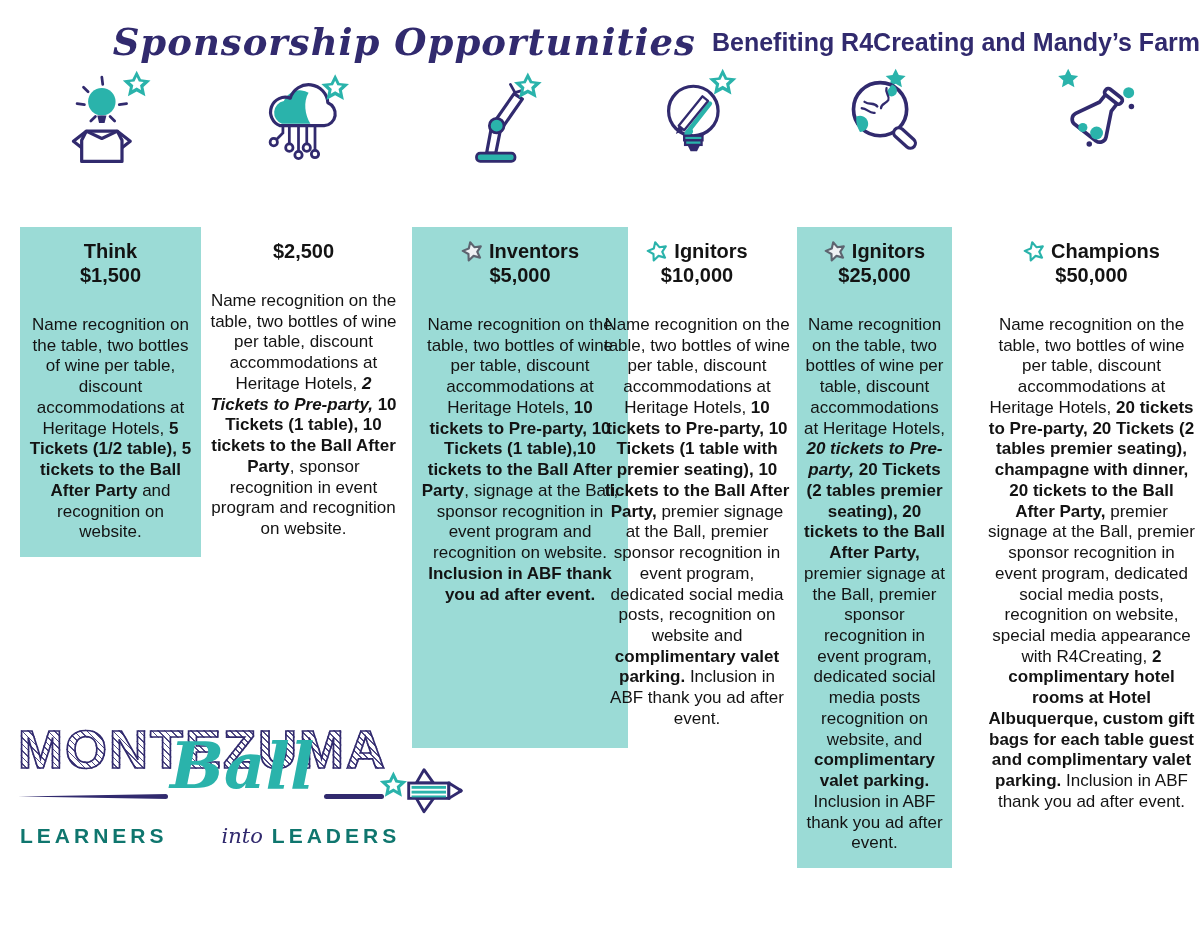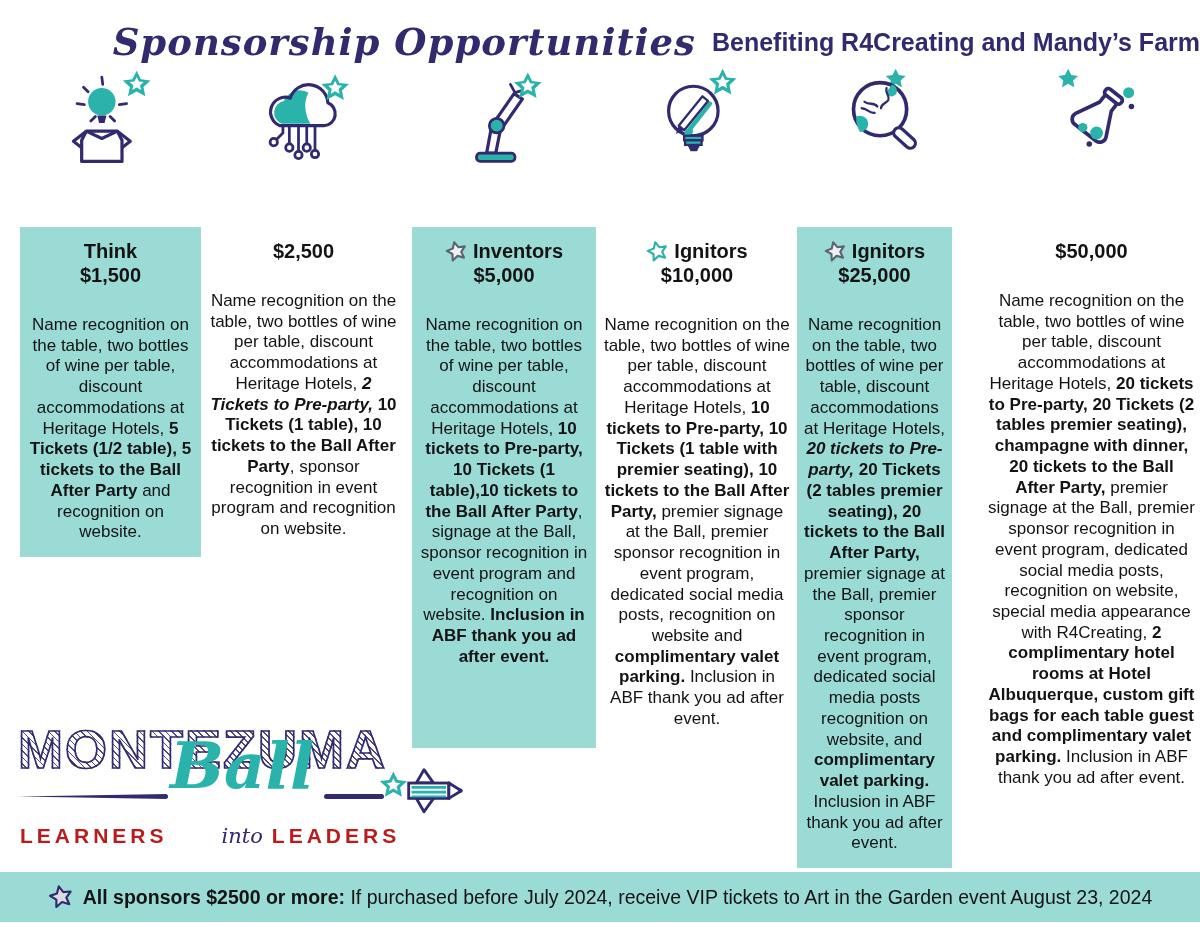--- a/index.html
+++ b/index.html
@@ -23,21 +23,21 @@
   .icon-cell { position:absolute; top:56px; height:114px; display:flex; align-items:flex-end; justify-content:center; }
   .ic0{left:20px;width:181px;}  .ic1{left:206px;width:195px;}
   .ic2{left:412px;width:184px;} .ic3{left:600px;width:194px;}
   .ic4{left:797px;width:189px;} .ic5{left:986px;width:211px;}
 
   
   .tier { position:absolute; top:187px; text-align:center; color:#131313;margin-top:40px; }
   .tier.teal { background:#9bdbd6; }
   .t0{left:20px;width:181px;min-height:318px;padding:12px 7px 14px;}
   .t1{left:206px;width:195px;padding:12px 2px;}
-  .t2{left:412px;width:184px;min-height:521px;padding:12px 7px 14px;}
+  .t2{left:412px;width:216px;min-height:521px;padding:12px 7px 14px;}
   .t3{left:600px;width:194px;padding:12px 2px;}
   .t4{left:797px;width:155px;min-height:624px;padding:12px 7px 14px;}
   .t5{left:986px;width:211px;padding:12px 2px;}
   .tier-head { font-size:20px; font-weight:bold; line-height:1.2; margin-bottom:28px; }
   .tier-head .name-row { display:flex; align-items:center; justify-content:center; gap:5px; }
   .tier-star { width:23px; height:23px; transform:rotate(-14deg); flex:0 0 auto; }
   .tier-body { font-size:17px; line-height:1.22; }
   .seg-i { }
   .seg-b { font-weight:bold; }
   .seg-bi { font-weight:bold; font-style:italic; }
@@ -54,21 +54,21 @@
   .logo-line { position:absolute; height:5px; background:#312a6e; border-radius:3px; top:96px; }
   .line-left { left:0; width:150px; clip-path:polygon(0 50%,100% 0,100% 100%); }
   .line-right { left:306px; width:60px; }
   .logo-ball {
     position:absolute; left:152px; top:36px;
     font-family:"DejaVu Serif", serif; font-style:italic; font-weight:bold;
     font-size:64px; color:#2ab3ab; line-height:1;
   }
   .logo-rocket { position:absolute; left:362px; top:64px; }
   .logo-tagline { position:absolute; left:2px; top:126px; display:flex; align-items:baseline; gap:9px; }
-  .tag-caps { font-size:21px; font-weight:bold; letter-spacing:4px; color:#b91c1c; }
+  .tag-caps { font-size:21px; font-weight:bold; letter-spacing:4px; color:#0f766e; }
   .tag-into { font-family:"DejaVu Serif", serif; font-style:italic; font-size:21px; color:#312a6e;margin-left:45px; }
 
   
   .banner {
     position:absolute; left:0; top:872px; width:1200px; height:50px;
     background:#9bdbd6; display:flex; align-items:center; justify-content:center; gap:9px;
     font-size:19.5px; color:#131313;
   }
   .banner b { font-weight:bold; }
   .banner-star { width:26px; height:26px; transform:rotate(-12deg); }
@@ -235,20 +235,26 @@
         </svg>
         <span>Ignitors</span>
       </div>
       <div>$25,000</div>
     </div>
     <div class="tier-body"><span class="seg-i">Name recognition on the table, two bottles of wine per table, discount accommodations at Heritage Hotels, </span><span class="seg-bi">20 tickets to Pre-party, </span><span class="seg-b">20 Tickets (2 tables premier seating), 20 tickets to the Ball After Party, </span><span class="seg-r">premier signage at the Ball,  premier sponsor recognition in event program, dedicated social media posts recognition on website, and </span><span class="seg-b">complimentary valet parking. </span><span class="seg-r">Inclusion in ABF thank you ad after event.</span></div>
   </div>
 
   <div class="tier t5">
     <div class="tier-head">
+      <div class="name-row">
+        <svg class="tier-star" viewBox="0 0 24 24">
+          <path d="M12 2l3 6.1 6.7.8-5 4.6 1.4 6.6-6.1-3.4-6.1 3.4 1.4-6.6-5-4.6 6.7-.8z" stroke-width="2.2" stroke-linejoin="round" fill="#ffffff" stroke="#2ab3ab"></path>
+        </svg>
+        <span>Champions</span>
+      </div>
       <div>$50,000</div>
     </div>
     <div class="tier-body"><span class="seg-i">Name recognition on the table, two bottles of wine per table, discount accommodations at Heritage Hotels, </span><span class="seg-b">20 tickets to Pre-party, 20 Tickets (2 tables premier seating), champagne with dinner, 20 tickets to the Ball After Party, </span><span class="seg-r">premier signage at the Ball, premier sponsor recognition in event program, dedicated social media posts, recognition on website, special media appearance with R4Creating, </span><span class="seg-b">2 complimentary hotel rooms at Hotel Albuquerque, custom gift bags for each table guest and complimentary valet parking. </span><span class="seg-r">Inclusion in ABF thank you ad after event.</span></div>
   </div>
 
   <div class="logo">
     <div class="logo-title">MONTEZUMA</div>
     <div class="logo-line line-left"></div>
     <div class="logo-ball">Ball</div>
     <div class="logo-line line-right"></div>
@@ -265,22 +271,14 @@
       <path d="M72 22 l13 8 -13 8 z" fill="#fff" stroke="#312a6e" stroke-width="3" stroke-linejoin="round"></path>
       <circle cx="84" cy="30" r="2.2" fill="#312a6e"></circle>
     </svg>
     <div class="logo-tagline">
       <span class="tag-caps">LEARNERS</span>
       <span class="tag-into">into</span>
       <span class="tag-caps">LEADERS</span>
     </div>
   </div>
 
-  <div class="banner">
-    <svg class="banner-star" viewBox="0 0 24 24">
-      <path d="M12 2l3 6.1 6.7.8-5 4.6 1.4 6.6-6.1-3.4-6.1 3.4 1.4-6.6-5-4.6 6.7-.8z" fill="#d9dde3" stroke="#312a6e" stroke-width="2" stroke-linejoin="round"></path>
-    </svg>
-    <div>
-      <b>All sponsors $2500 or more:</b><span> If purchased before July 2024, receive VIP tickets to Art in the Garden event August 23, 2024</span>
-    </div>
-  </div>
 
 </div>
 
 </body></html>

